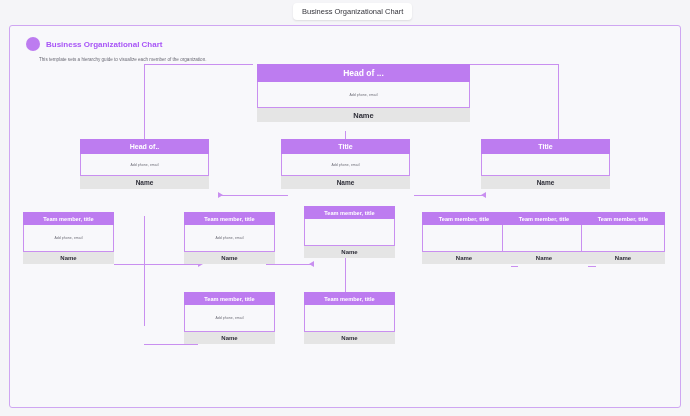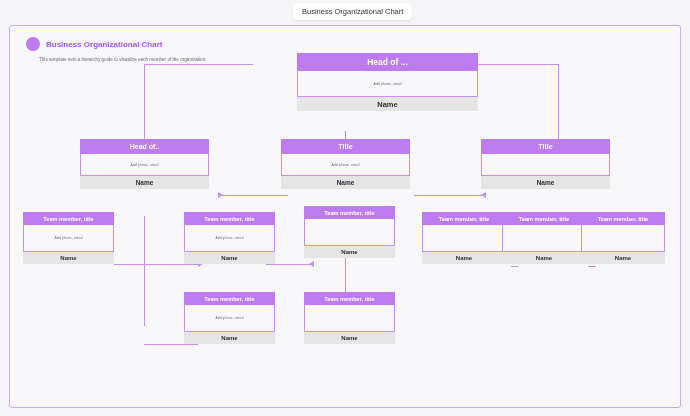--- a/index.html
+++ b/index.html
@@ -149,21 +149,21 @@
       </g>
       <g fill="#c98ff0">
 
         <polygon points="208,166 213,169 208,172"></polygon>
         <polygon points="476,166 471,169 476,172"></polygon>
         <polygon points="304,235 299,238 304,241"></polygon>
         <polygon points="188,235 193,238 188,241"></polygon>
       </g>
     </svg>
 
-    <div class="node big" style="left:247px;top:27px;width:181px;margin-left:40px;">
+    <div class="node big" style="left:247px;top:38px;width:213px;">
       <div class="hdr">Head of ...</div>
       <div class="body">
         <span class="ph">Add phone, email</span>
       </div>
       <div class="nm">Name</div>
     </div>
 
     <div class="node mid" style="left:70px;top:113px;width:129px;">
       <div class="hdr">Head of..</div>
       <div class="body">

